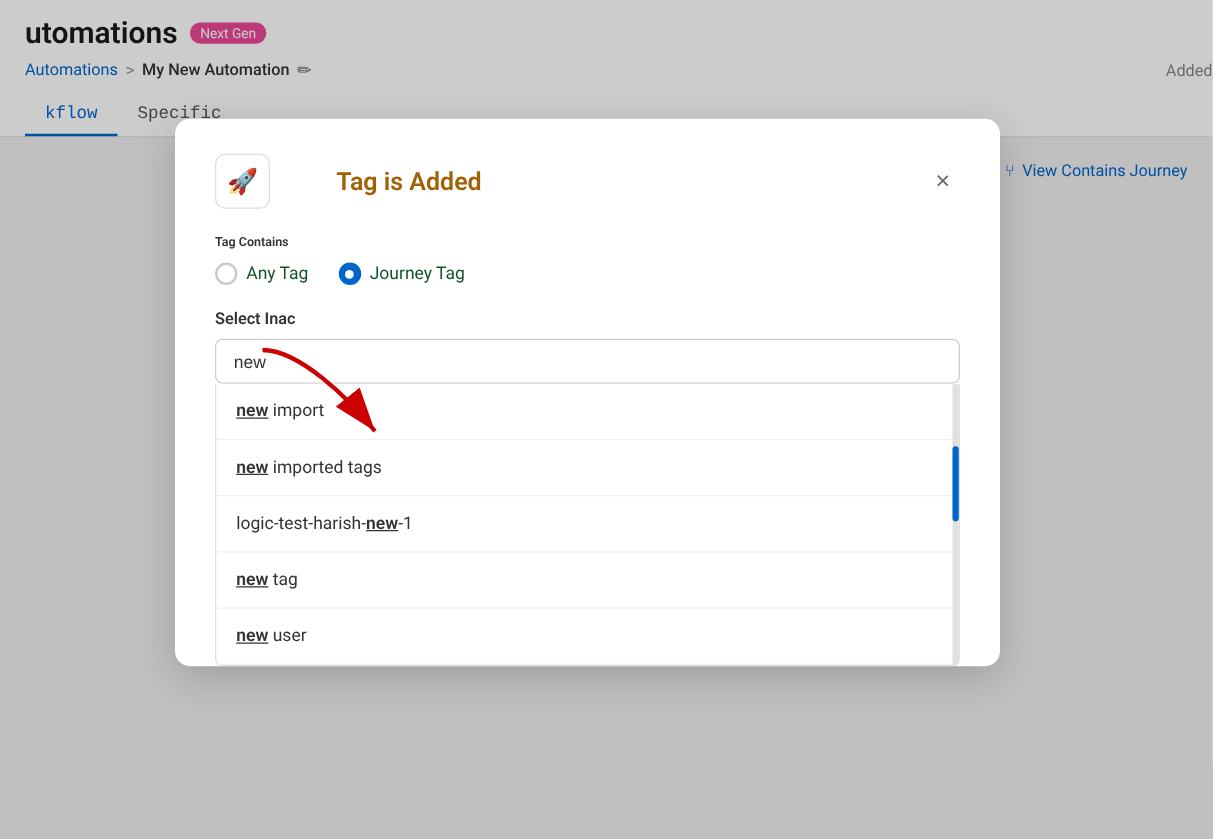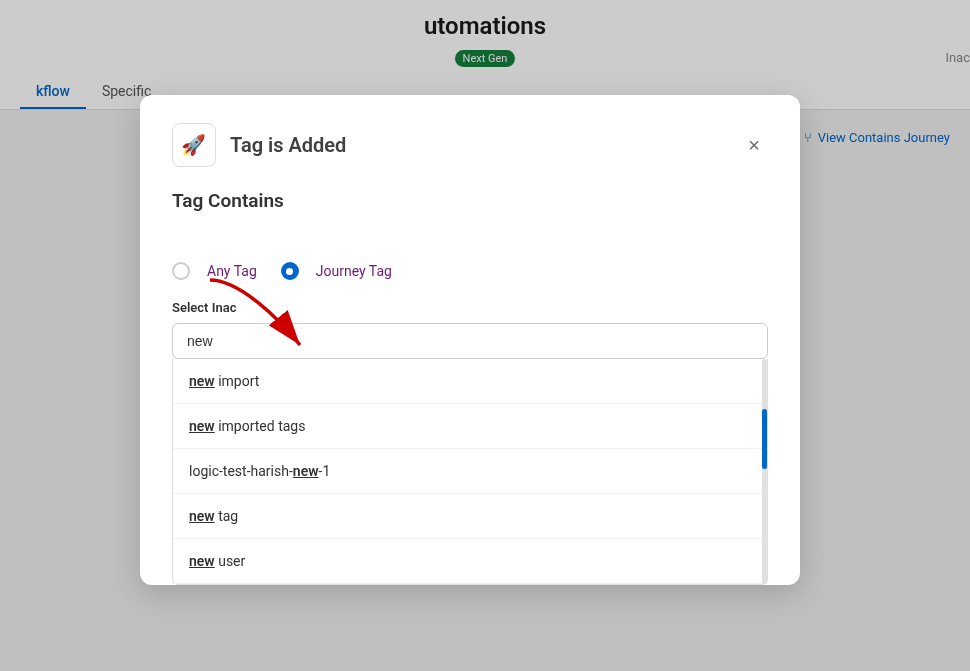--- a/index.html
+++ b/index.html
@@ -24,31 +24,30 @@
       padding: 12px 20px 0 20px;
       border-bottom: 1px solid #ddd;
       position: relative;
     }
 
     .page-title-row {
       display: flex;
       align-items: center;
       gap: 10px;
       margin-bottom: 8px;
-      flex-direction: column;
     }
 
     .page-title {
       font-size: 24px;
       font-weight: 600;
       color: #1a1a1a;
     }
 
     .next-gen-badge {
-      background: #15803d;
+      background: #ec4899;
       color: white;
       font-size: 11px;
       padding: 2px 8px;
       border-radius: 10px;
     }
 
     .breadcrumb-row {
       display: flex;
       align-items: center;
       gap: 6px;
@@ -90,20 +89,21 @@
       display: flex;
       gap: 0;
     }
 
     .tab {
       padding: 8px 16px;
       font-size: 14px;
       color: #555;
       cursor: pointer;
       border-bottom: 2px solid transparent;
+      font-family: Liberation Mono, monospace;
     }
 
     .tab.active {
       color: #0066cc;
       border-bottom: 2px solid #0066cc;
       font-weight: 500;
     }
 
     
     .view-journey-area {
@@ -161,56 +161,56 @@
       display: flex;
       align-items: center;
       justify-content: center;
       color: #555;
       font-size: 20px;
     }
 
     .modal-title {
       font-size: 20px;
       font-weight: 600;
-      color: #404040;
+      color: #a16207;
+      margin-left: 39px;
     }
 
     .close-btn {
       background: none;
       border: none;
       font-size: 20px;
       color: #666;
       cursor: pointer;
       padding: 4px 8px;
       border-radius: 4px;
     }
 
     
     .section-label {
-      font-size: 19px;
+      font-size: 10px;
       font-weight: 600;
       color: #333;
       margin-bottom: 10px;
     }
 
     .radio-group {
       display: flex;
       align-items: center;
       gap: 24px;
       margin-bottom: 20px;
     }
 
     .radio-option {
       display: flex;
       align-items: center;
-      gap: 17px;
-      font-size: 14px;
-      color: #701a75;
-      cursor: pointer;
-      margin-top: 40px;
+      gap: 7px;
+      font-size: 14px;
+      color: #14532d;
+      cursor: pointer;
     }
 
     .radio-circle {
       width: 18px;
       height: 18px;
       border-radius: 50%;
       border: 2px solid #ccc;
       background: white;
       display: flex;
       align-items: center;
@@ -313,23 +313,29 @@
   </style>
 </head>
 <body>
 
 <div class="page-bg"></div>
 
 <div class="page-header">
   <div class="page-title-row">
     <span class="page-title">utomations</span>
     <span class="next-gen-badge">Next Gen</span>
-    <span class="inac-text">Inac</span>
-  </div>
-
+    <span class="inac-text">Added</span>
+  </div>
+
+  <div class="breadcrumb-row">
+    <span class="breadcrumb-link">Automations</span>
+    <span class="breadcrumb-sep">&gt;</span>
+    <span class="breadcrumb-current">My New Automation</span>
+    <span class="edit-icon">✏</span>
+  </div>
 
   <div class="tabs-row">
     <div class="tab active">
       <span>kflow</span>
     </div>
     <div class="tab">
       <span>Specific</span>
     </div>
   </div>
 </div>

